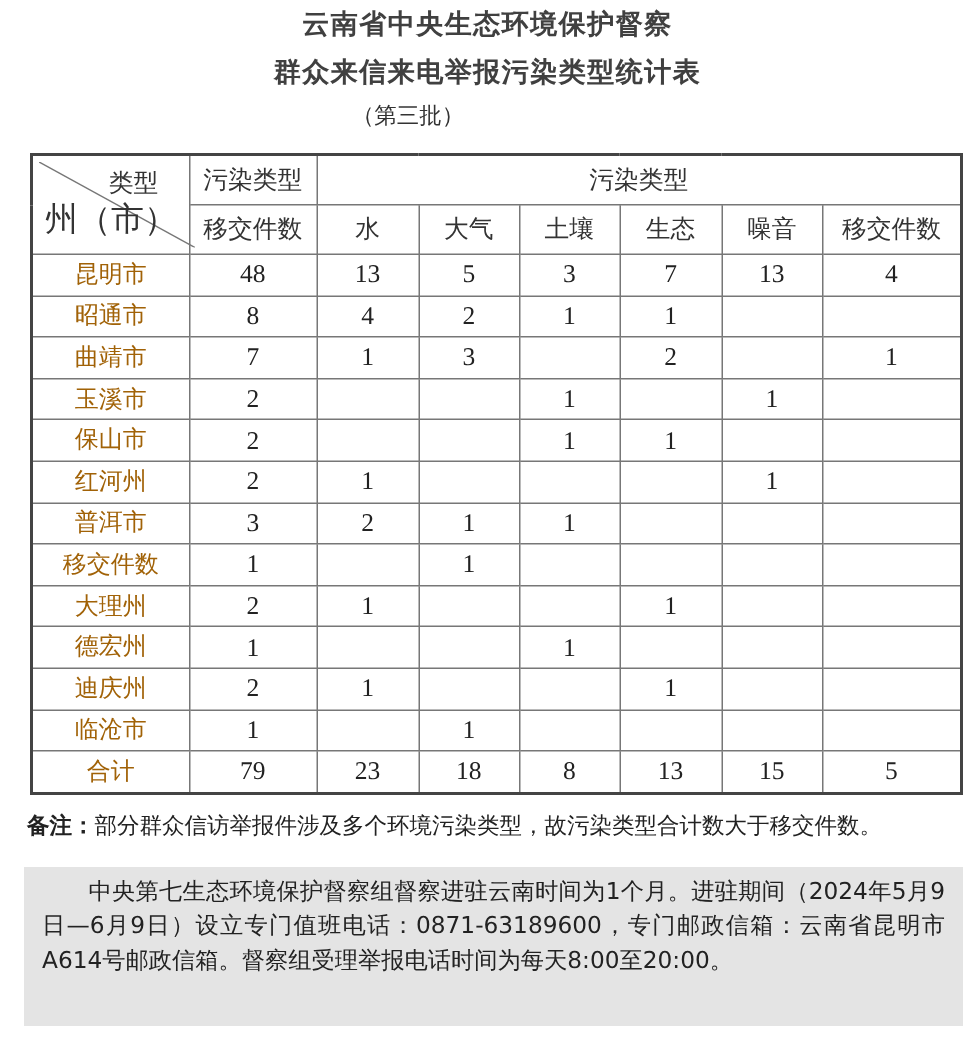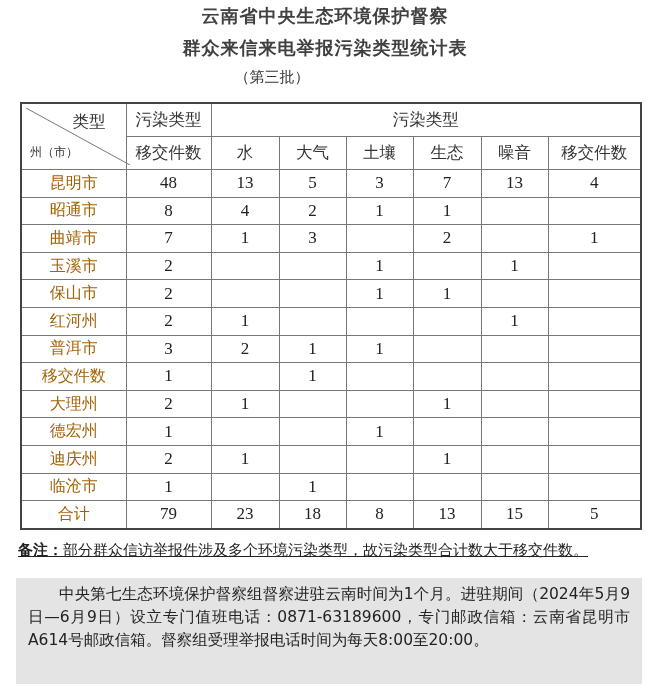--- a/index.html
+++ b/index.html
@@ -15,22 +15,22 @@
                 border-collapse: collapse; table-layout: fixed; }
   table.stats td { border: 1px solid #777; text-align: center; padding: 0; height: 26.6px;
                    font-size: 16px; color: #222; }
   table.stats td.num { font-family: "Liberation Serif", "DejaVu Serif", serif; font-size: 17px; }
   table.stats .hdr td { height: 28px; font-size: 16.5px; color: #333; }
   table.stats td.name { font-size: 16px; color: #a16207; }
   table.stats { border: 2px solid #444; }
   .diag { position: relative; height: 57px; }
   .diag svg { position: absolute; left: 0; top: 0; }
   .diag .tr { position: absolute; right: 16px; top: 3px; font-size: 16.5px; }
-  .diag .bl { position: absolute; left: 4px; bottom: 4px; font-size: 12px; }
-  .note { position: absolute; left: 18px; top: 541px; font-size: 15px; color: #222; white-space: nowrap; text-decoration: underline; }
+  .diag .bl { position: absolute; left: 4px; bottom: 4px; font-size: 22px; }
+  .note { position: absolute; left: 18px; top: 541px; font-size: 15px; color: #222; white-space: nowrap; }
   .note b { font-weight: bold; }
   .infobox { position: absolute; left: 16px; top: 578px; width: 626px; height: 106px;
              background: #e4e4e4; box-sizing: border-box; padding: 5px 12px 0 12px;
              font-size: 15.5px; line-height: 23px; color: #222; }
   .infobox p { margin: 0; text-indent: 2em; text-align: justify; }
 </style>
 </head>
 <body>
 
 <div class="title l1">云南省中央生态环境保护督察</div>

